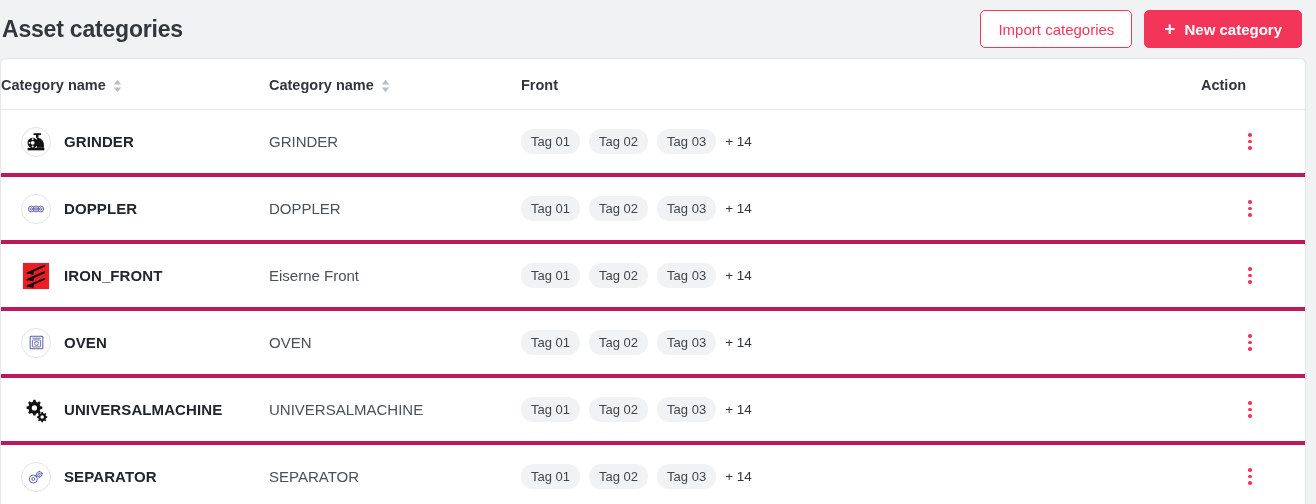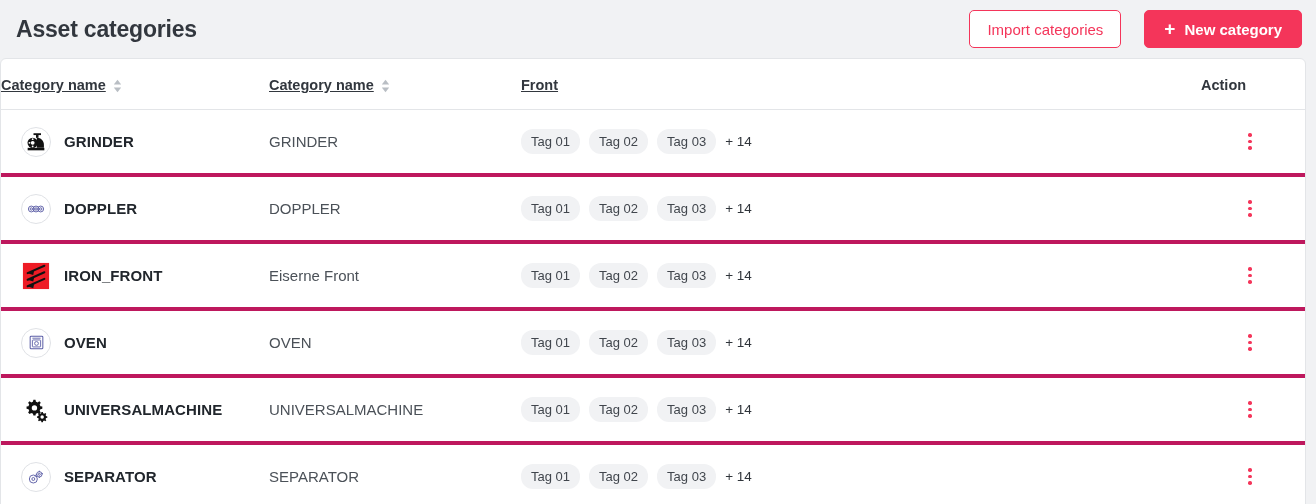--- a/index.html
+++ b/index.html
@@ -22,38 +22,37 @@
     align-items: center;
     justify-content: space-between;
     padding: 0 14px 0 0;
     box-sizing: border-box;
   }
   .page-title {
     font-size: 23px;
     font-weight: bold;
     color: #32373e;
     letter-spacing: -0.2px;
-    padding-left: 16px;
+    padding-left: 2px;
   }
   .header-actions {
     display: flex;
     align-items: center;
     gap: 12px;
   }
   .btn {
     font-family: "Liberation Sans", sans-serif;
     font-size: 15px;
     border-radius: 5px;
     cursor: pointer;
     display: inline-flex;
     align-items: center;
     justify-content: center;
     box-sizing: border-box;
     white-space: nowrap;
-    margin-left: 11px;
   }
   .btn-outline {
     height: 38px;
     padding: 0 17px;
     background: #ffffff;
     color: #f4355a;
     border: 1px solid #f4355a;
   }
   .btn-primary {
     height: 38px;
@@ -92,21 +91,20 @@
     font-size: 14.5px;
     font-weight: bold;
     color: #32373e;
     padding: 18px 0 16px 0;
     border-bottom: 1px solid #e3e5e8;
   }
   .th-inner {
     display: inline-flex;
     align-items: center;
     gap: 7px;
-    text-decoration: underline;
   }
   .sort-icon {
     display: inline-block;
     width: 9px;
     height: 14px;
     position: relative;
     top: 1px;
   }
   col.c-name { width: 268px; }
   col.c-display { width: 252px; }

